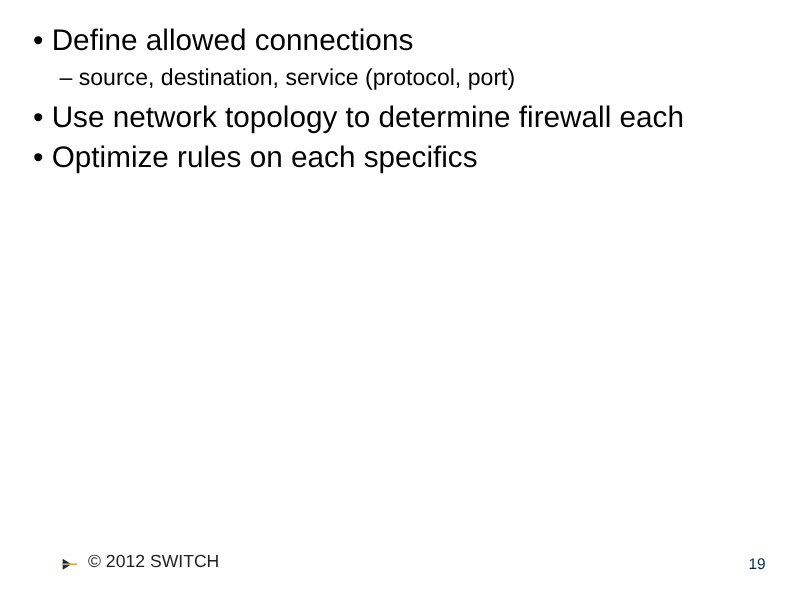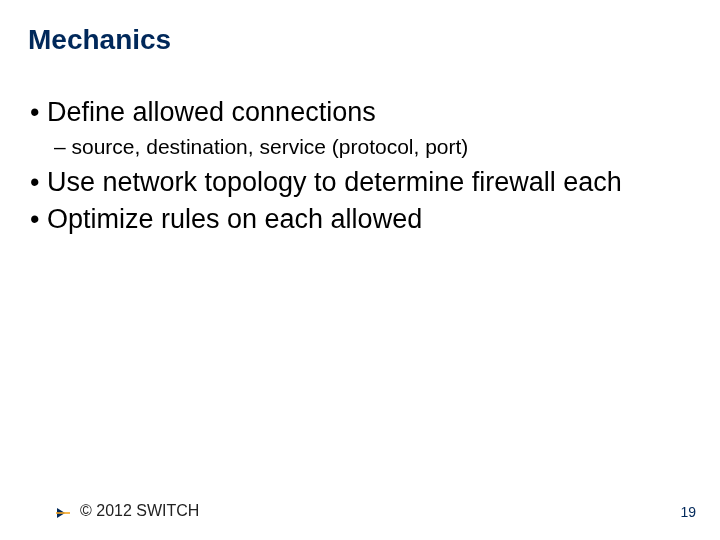--- a/index.html
+++ b/index.html
@@ -14,27 +14,26 @@
   .footer { position: absolute; left: 0; right: 0; bottom: 20px; height: 22px; }
   .logo { position: absolute; left: 56px; bottom: 0; width: 14px; height: 14px; }
   .copyright { position: absolute; left: 80px; bottom: 0; font-size: 16px; color: #222; }
   .pagenum { position: absolute; right: 24px; bottom: 0; font-size: 14px; color: #00285a; }
 </style>
 </head>
 <body>
 
 <div class="slide">
 
-  <h1 class="title">Mechanics</h1>
 
   <div class="bullets">
     <p class="b1">Define allowed connections</p>
     <p class="b2">source, destination, service (protocol, port)</p>
     <p class="b1">Use network topology to determine firewall each</p>
-    <p class="b1">Optimize rules on each allowed</p>
+    <p class="b1">Optimize rules on each specifics</p>
   </div>
 
   <div class="footer">
     <span class="logo">
       <svg viewBox="0 0 14 14" width="14" height="14">
         <polygon points="1,2 9,7 1,12" fill="#00285a"></polygon>
         <rect x="0" y="6.2" width="14" height="1.6" fill="#f5a623"></rect>
       </svg>
     </span>
     <span class="copyright">© 2012 SWITCH</span>

